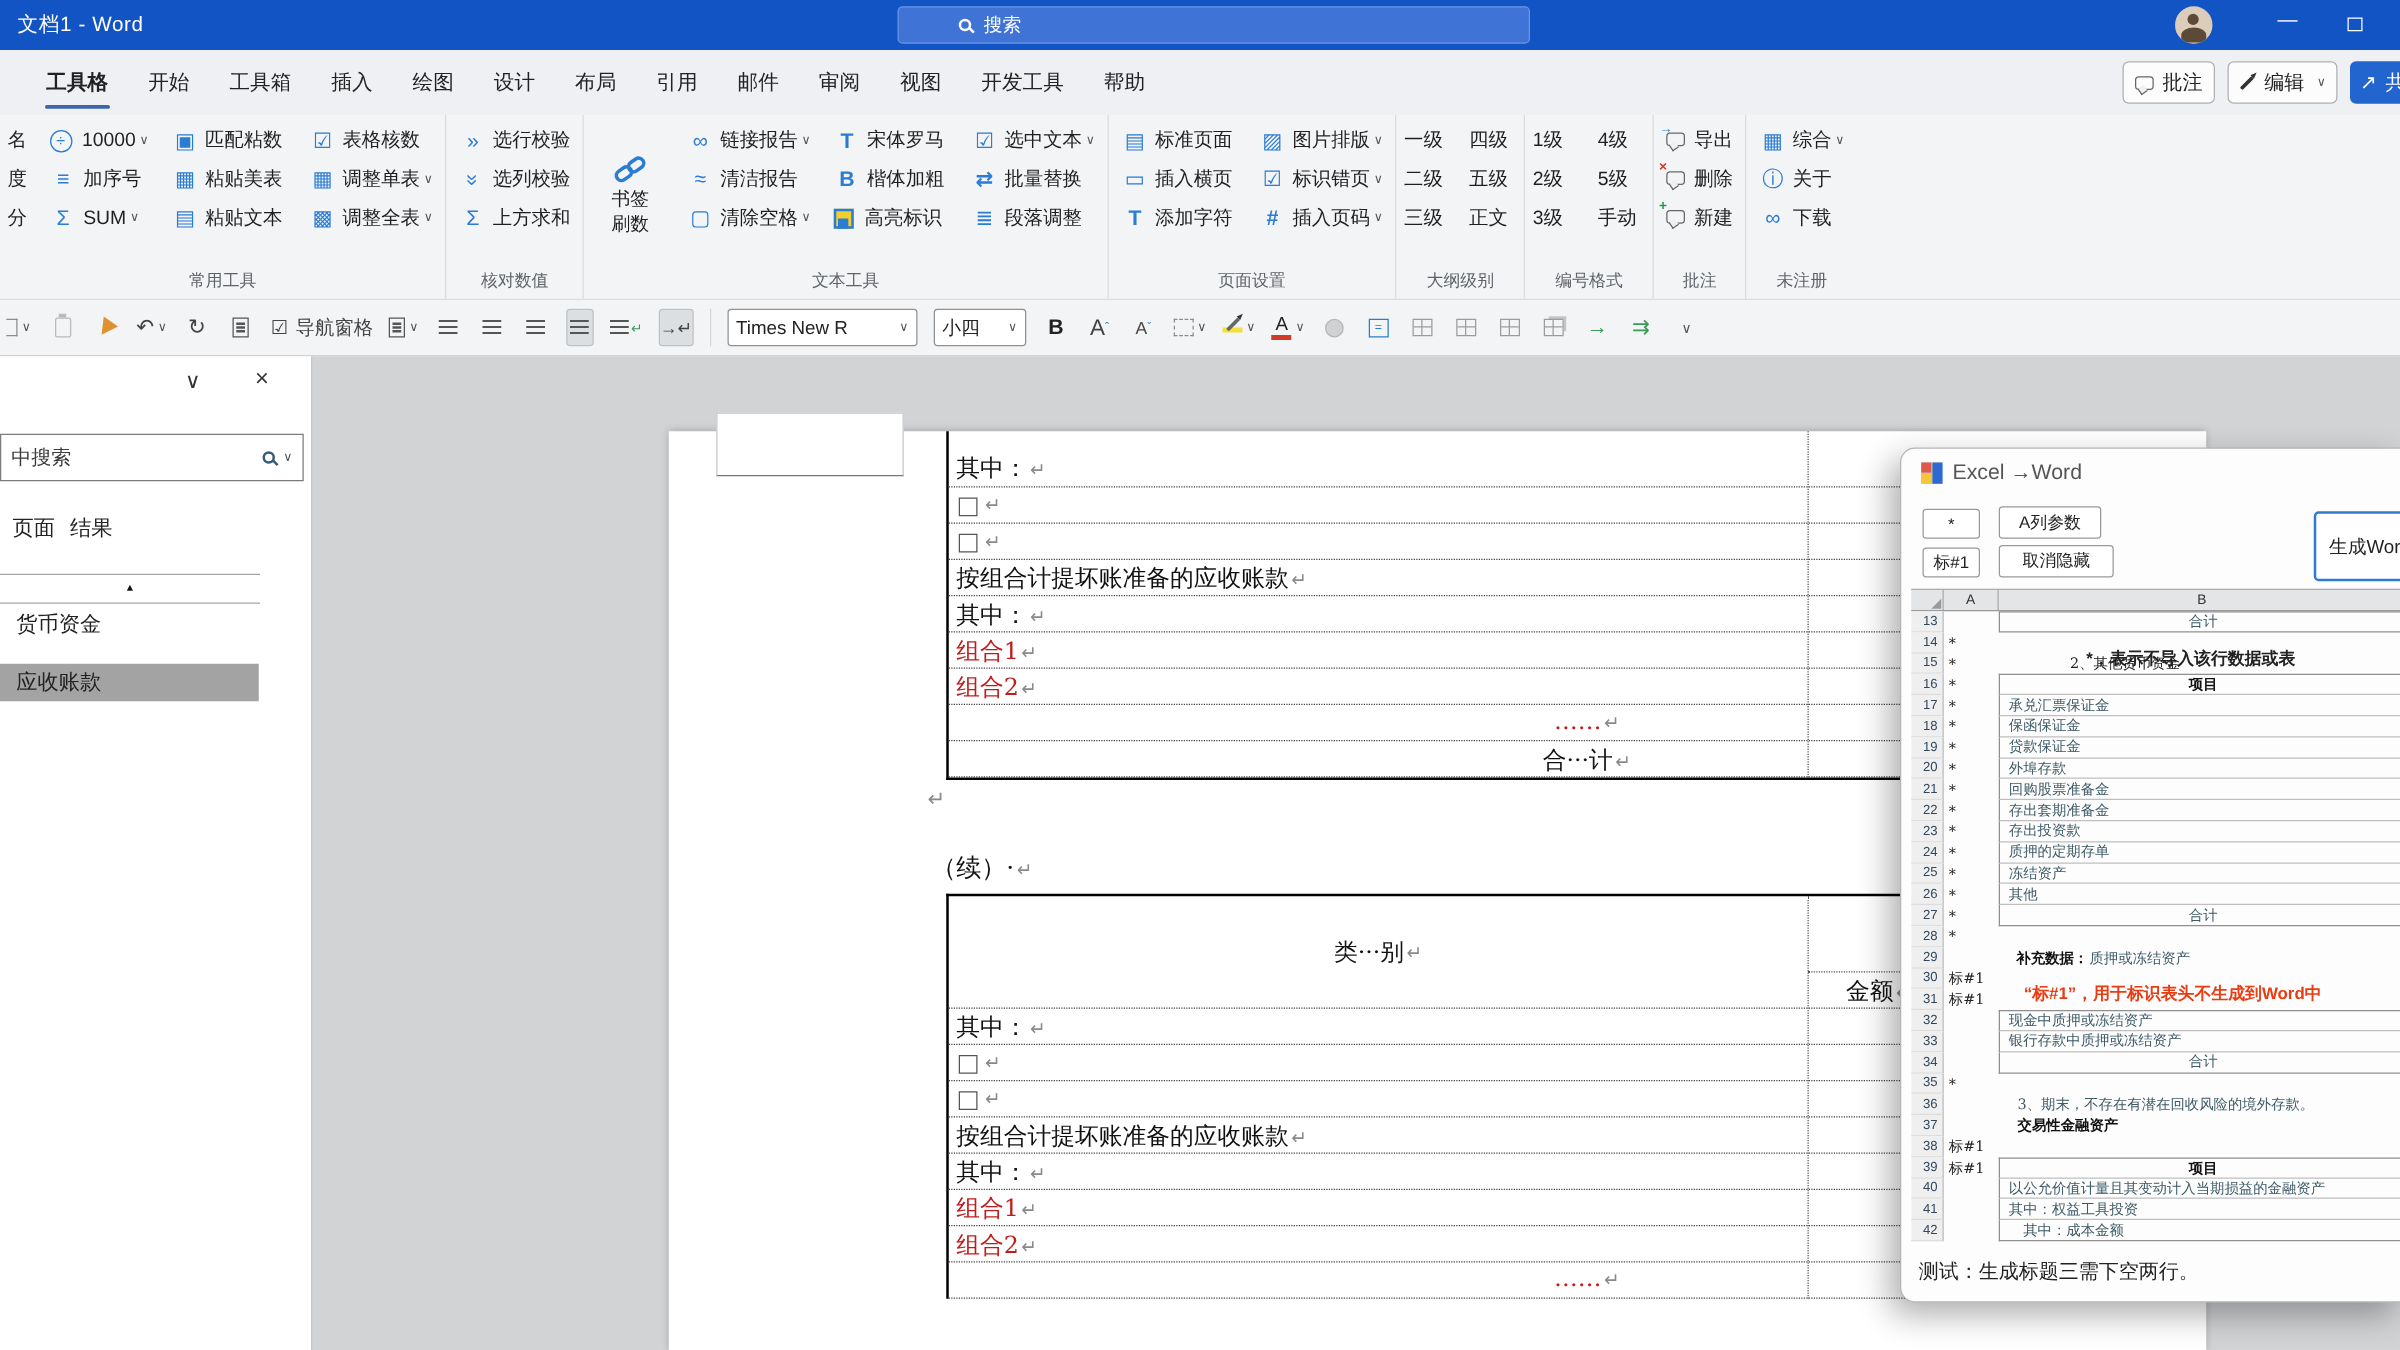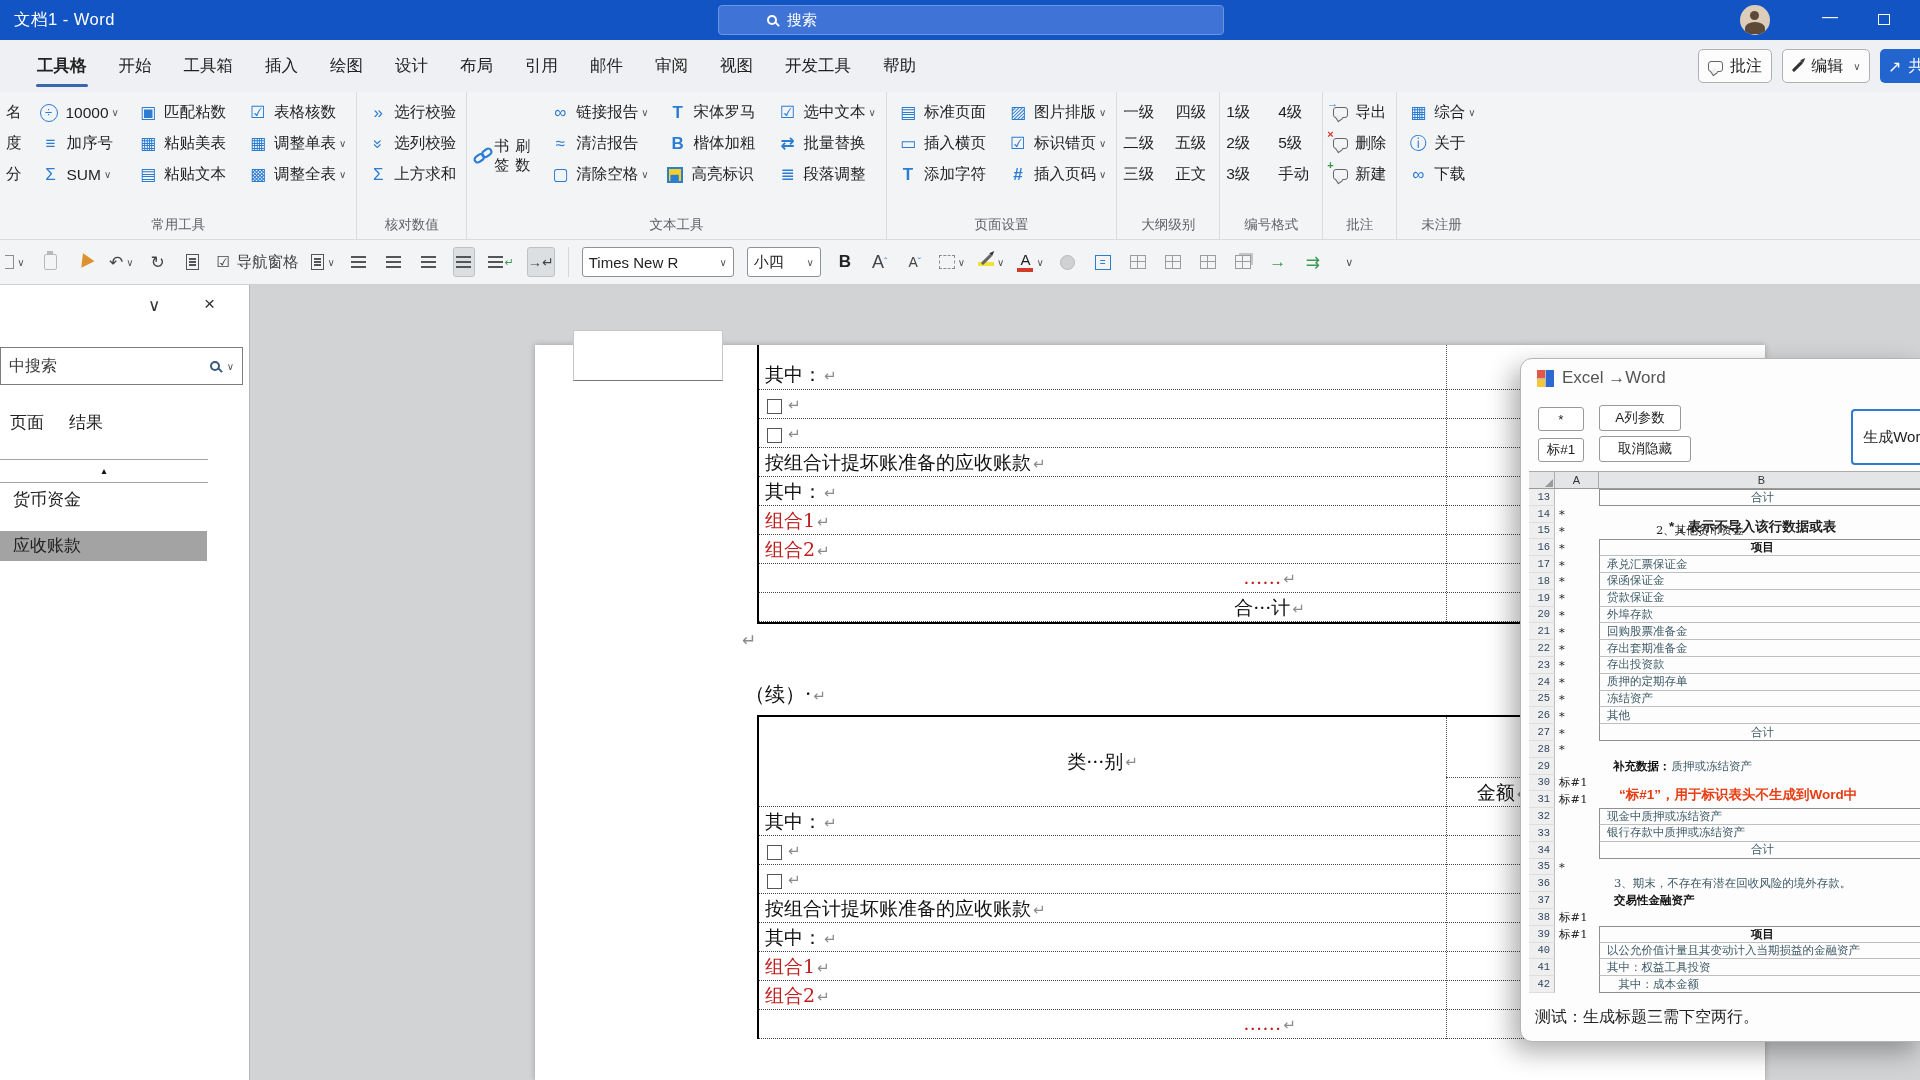--- a/index.html
+++ b/index.html
@@ -37,21 +37,21 @@
 .rlabel{text-align:center;font-size:13.5px;color:#5f6368;padding:2px 0 3px 0}
 .rcol{display:flex;flex-direction:column;justify-content:flex-start;gap:2px}
 .rbtn{display:flex;align-items:center;height:29px;padding:0 4px;font-size:15.5px;color:#1f1f1f;white-space:nowrap;border-radius:3px}
 .rbtn .ic{display:inline-block;width:22px;text-align:center;color:#2b7cd3;font-size:17px;margin-right:5px;flex:0 0 22px}
 .ic.circ{width:18px;height:18px;line-height:16px;border:1.6px solid #2b7cd3;border-radius:50%;font-size:13px;flex:0 0 18px;margin-right:8px}
 .ic.rot{transform:rotate(90deg)}
 .ic.bold{font-weight:bold}
 .ic.yl{width:16px;height:16px;background:#f3cf2c;border:2px solid #2b7cd3;flex:0 0 16px;margin-right:9px}
 .ic.ab{color:#2b7cd3;font-weight:bold}
 .cutcol .rbtn{padding-left:0}
-.bigbtn{display:flex;flex-direction:row;align-items:center;justify-content:center;width:62px;font-size:15px;color:#1f1f1f;gap:1px}
+.bigbtn{display:flex;flex-direction:column;align-items:center;justify-content:center;width:62px;font-size:15px;color:#1f1f1f;gap:1px}
 .pairrow{display:flex;gap:14px;height:29px;align-items:center;font-size:15.5px;color:#1f1f1f}
 .pairrow span{display:inline-block;min-width:38px}
 .bubwrap{position:relative;margin-right:7px}
 .badge{position:absolute;left:-6px;top:-7px;font-size:11px;font-weight:bold}
 .b-blu .badge{color:#2b7cd3}.b-red .badge{color:#d23a2a}.b-grn .badge{color:#2d9a4b}
 
 #qtb{position:absolute;left:0;top:240px;width:1920px;height:45px;background:#f3f4f6;border-bottom:1px solid #cfd1d3;display:flex;align-items:center;gap:13px;color:#444;font-size:17px}
 .qi{display:flex;align-items:center;justify-content:center;min-width:22px;height:30px;border-radius:3px;white-space:nowrap}
 .qi.on{background:#dcdfe2;border:1px solid #bfc2c5}
 .halfbox{width:9px;height:14px;border:1.6px solid #8b8d8f;border-left:none}
@@ -68,21 +68,21 @@
 .grn{color:#3d9a57}
 .vsep{width:1px;height:30px;background:#d4d6d8}
 
 #navpane{position:absolute;left:0;top:285px;width:250px;height:795px;background:#fff;border-right:1px solid #b4b6b8;z-index:20;font-size:17px;color:#222}
 #np-chev{position:absolute;left:148px;top:10px;font-size:17px;color:#333}
 #np-close{position:absolute;left:204px;top:8px;font-size:19px;color:#333}
 #np-search{position:absolute;left:0;top:62px;width:243px;height:38px;border:1px solid #7a7c7e;background:#fff;display:flex;align-items:center}
 #np-search .txt{margin-left:8px;font-size:16px;color:#3b3b3b;flex:1}
 #np-search .mag{border-color:#39587a;margin:0 4px 0 0}
 #np-search .mag::after{background:#39587a}
-#np-tabs{position:absolute;left:10px;top:126px;display:flex;gap:25px}
+#np-tabs{position:absolute;left:10px;top:126px;display:flex;gap:12px}
 #np-markerbox{position:absolute;left:0;top:174px;width:208px;height:24px;background:#fff;border-top:1px solid #a5a5a5;border-bottom:1px solid #a5a5a5;text-align:center;font-size:10px;color:#111;line-height:22px}
 #np-items{position:absolute;left:0;top:200px;width:250px}
 .np-item{height:30px;line-height:30px;padding-left:13px;width:207px;margin-bottom:16px}
 .np-item.sel{background:#a3a3a3}
 
 #page{position:absolute;left:535px;top:345px;width:1230px;height:735px;background:#fff;z-index:5;box-shadow:0 0 6px rgba(0,0,0,.25)}
 #marginbox{position:absolute;left:38px;top:-15px;width:150px;height:51px;background:#fff;border:1px solid #c6c6c6;border-bottom:1.5px solid #777}
 .dtable{position:absolute;left:222px;width:1023px;font-family:"DejaVu Serif","Liberation Serif",serif;font-size:19px;color:#111}
 #t1{top:0;border-left:2px solid #000;border-bottom:2.5px solid #000}
 #t2{top:370px;border-left:2px solid #000;border-top:2.5px solid #000}
@@ -115,21 +115,21 @@
 #xb-unhide{left:78px;top:77px;width:92px;height:26px}
 #xb-gen{left:330px;top:50px;width:90px;height:56px;border:2px solid #2e7bd0;border-radius:4px;font-size:15px}
 #xlgrid{position:absolute;left:8px;top:112px;width:396px;font-family:"DejaVu Serif","Liberation Serif",serif;font-size:11.5px;color:#3d5a66}
 #xlhead{display:flex;height:18px;background:#e4e5e6;border-top:1px solid #ababab;border-bottom:1px solid #9a9a9a;color:#333;font-family:"Liberation Sans",sans-serif;font-size:11px}
 #xlhead .hc{border-right:1px solid #ababab;display:flex;align-items:center;justify-content:center}
 #xc-corner{width:26px;position:relative}
 #xc-corner::after{content:"";position:absolute;right:1px;bottom:1px;border-bottom:8px solid #9a9a9a;border-left:8px solid transparent}
 #xc-a{width:44px}
 #xc-b{flex:1}
 .xrow{display:flex;height:16.8px;align-items:center}
-.xn{width:26px;text-align:right;padding-right:4px;color:#30475e;background:#efefef;border-right:1px solid #bcbcbc;border-bottom:1px solid #dddddd;font-family:Liberation Mono, monospace;font-size:10.5px;height:100%;display:flex;align-items:center;justify-content:flex-end}
+.xn{width:26px;text-align:right;padding-right:4px;color:#30475e;background:#efefef;border-right:1px solid #bcbcbc;border-bottom:1px solid #dddddd;font-family:Liberation Sans, sans-serif;font-size:10.5px;height:100%;display:flex;align-items:center;justify-content:flex-end}
 .xa{width:44px;padding-left:4px;color:#222;height:100%;display:flex;align-items:center}
 .xb{flex:1;position:relative;padding-left:6px;height:100%;display:flex;align-items:center;white-space:nowrap}
 .xrow .xb b{color:#111;margin-right:1px}
 .xrow.center .xb{justify-content:center;padding-left:0}
 .xrow.bold .xb{font-weight:bold;color:#111}
 .xrow.plain .xb,.xrow.supp .xb{padding-left:14px}
 .xrow.box1 .xb{border:1px solid #8f8f8f}
 .xrow.boxt .xb{border-left:1px solid #8f8f8f;border-right:1px solid #8f8f8f;border-top:1px solid #8f8f8f;border-bottom:1px solid #bfbfbf}
 .xrow.boxm .xb{border-left:1px solid #8f8f8f;border-right:1px solid #8f8f8f;border-bottom:1px solid #bfbfbf}
 .xrow.boxb .xb{border-left:1px solid #8f8f8f;border-right:1px solid #8f8f8f;border-bottom:1px solid #8f8f8f}

